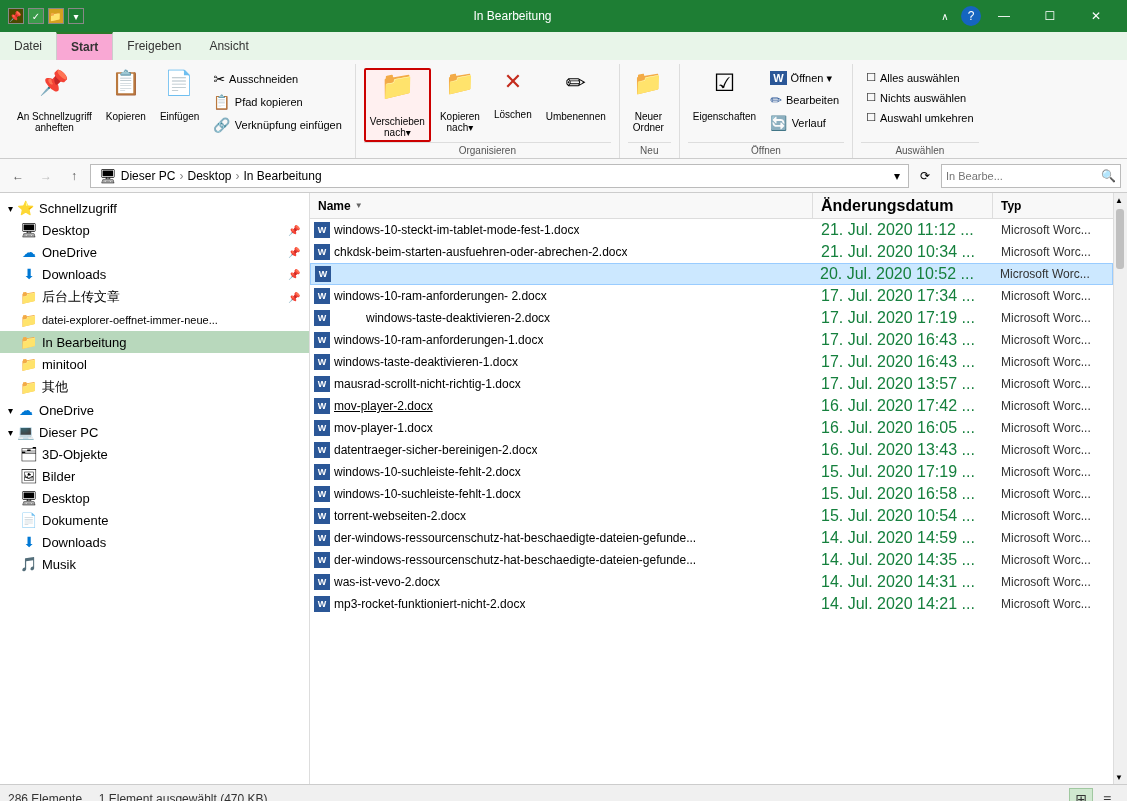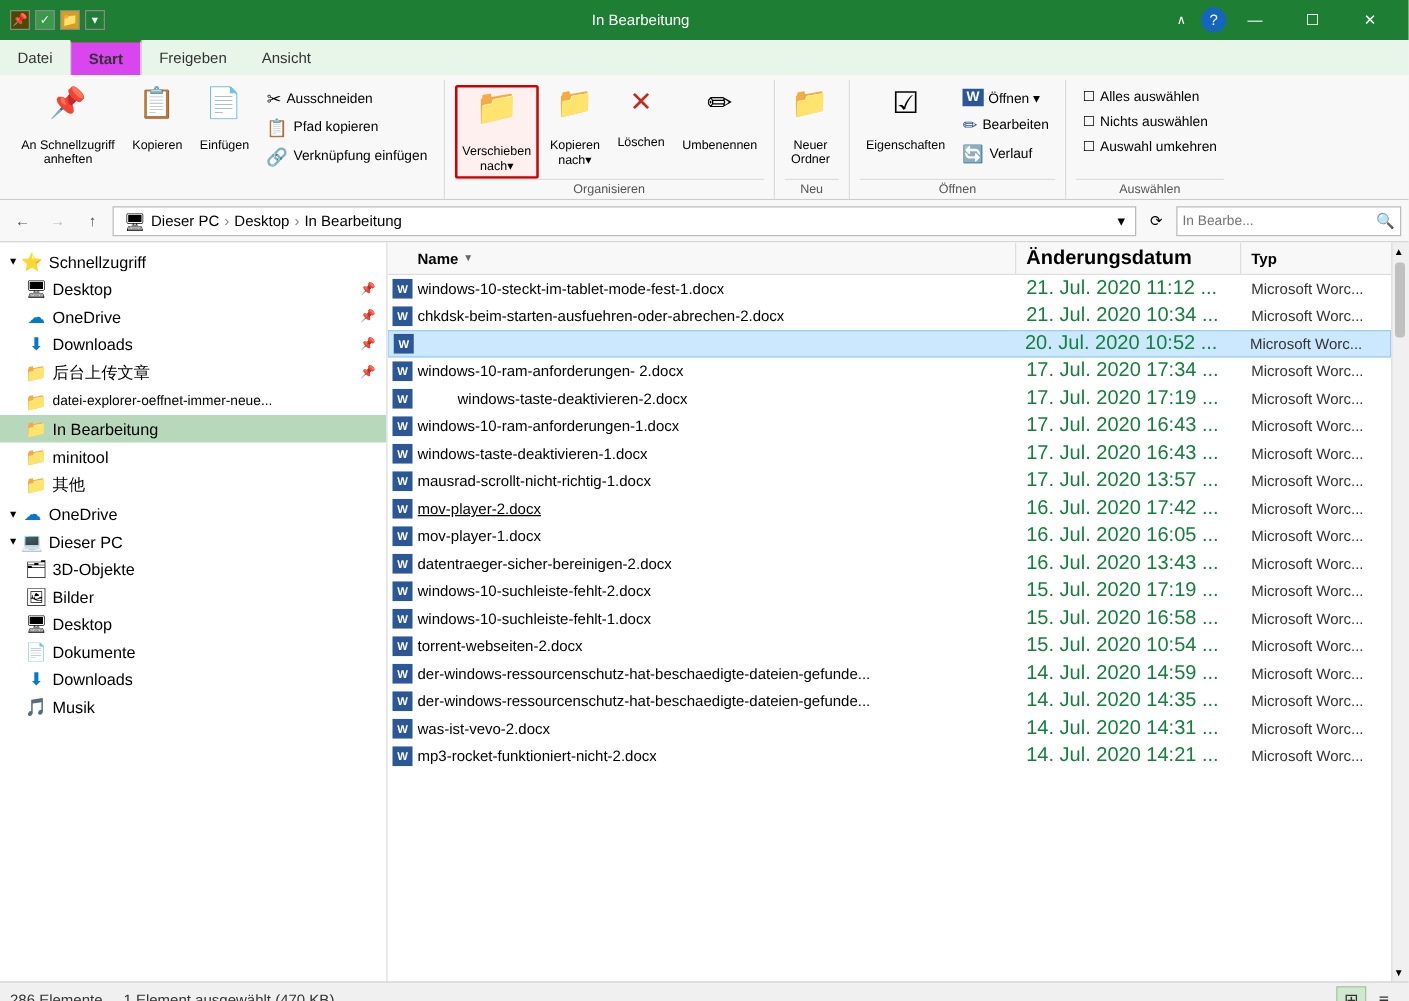--- a/index.html
+++ b/index.html
@@ -17,21 +17,21 @@
     .title-icon.down { background: transparent; border: 1px solid #888; }
     .title-text { flex: 1; text-align: center; font-size: 12px; font-weight: normal; }
     .title-controls { display: flex; gap: 0; }
     .title-ctrl { width: 46px; height: 32px; display: flex; align-items: center; justify-content: center; cursor: pointer; font-size: 12px; color: white; }
     .title-ctrl-chevron { width: 24px; height: 32px; display: flex; align-items: center; justify-content: center; color: white; font-size: 10px; }
 
     
     .ribbon { background: #f8f8f8; border-bottom: 1px solid #ccc; }
     .ribbon-tabs { display: flex; background: #e8f5e9; height: 28px; }
     .ribbon-tab { padding: 0 14px; height: 28px; display: flex; align-items: center; font-size: 12px; cursor: pointer; color: #333; }
-    .ribbon-tab.active { background: #d946ef; border-top: 2px solid #2a7a2a; font-weight: 600; border-left: 1px solid #ccc; border-right: 1px solid #ccc; }
+    .ribbon-tab.active { background: #f9a8d4; border-top: 2px solid #2a7a2a; font-weight: 600; border-left: 1px solid #ccc; border-right: 1px solid #ccc; }
     .ribbon-content { display: flex; padding: 4px 4px 0; background: #f8f8f8; min-height: 88px; gap: 0; }
     .ribbon-group { display: flex; flex-direction: column; border-right: 1px solid #ddd; padding: 4px 8px 2px; min-width: 60px; }
     .ribbon-group-items { display: flex; gap: 4px; flex: 1; align-items: flex-start; }
     .ribbon-group-label { text-align: center; font-size: 10px; color: #555; margin-top: auto; padding-top: 2px; border-top: 1px solid #ddd; }
     .ribbon-btn { display: flex; flex-direction: column; align-items: center; padding: 2px 4px; cursor: pointer; min-width: 40px; border: 1px solid transparent; border-radius: 2px; }
     .ribbon-btn-icon { font-size: 24px; line-height: 1; }
     .ribbon-btn-label { font-size: 10px; text-align: center; margin-top: 16px; }
     .ribbon-btn-small { display: flex; align-items: center; gap: 4px; padding: 2px 4px; cursor: pointer; white-space: nowrap; font-size: 11px; border: 1px solid transparent; border-radius: 2px; }
     .ribbon-btn-small-icon { font-size: 14px; }
     .ribbon-small-group { display: flex; flex-direction: column; gap: 1px; justify-content: center; }
@@ -55,21 +55,21 @@
     .sidebar-item { display: flex; align-items: center; padding: 3px 8px; cursor: pointer; gap: 4px; white-space: nowrap; overflow: hidden; }
     .sidebar-item.active { background: #b8d8bc; }
     .sidebar-icon { font-size: 14px; flex-shrink: 0; width: 18px; text-align: center; }
     .sidebar-label { font-size: 13px; overflow: hidden; text-overflow: ellipsis; }
     .sidebar-pin { color: #888; font-size: 10px; margin-left: auto; flex-shrink: 0; }
     .sidebar-indent-1 { padding-left: 20px; }
 
     
     .file-area { flex: 1; display: flex; flex-direction: column; background: white; overflow: hidden; }
     .file-header { display: flex; background: #f8f8f8; border-bottom: 1px solid #ddd; padding: 0; height: 26px; align-items: center; }
-    .file-col-name { flex: 1; padding: 0 8px; font-size: 12px; font-weight: 600; cursor: pointer; display: flex; align-items: center; gap: 4px; height: 100%; border-right: 1px solid #ddd; margin-left: 16px; }
+    .file-col-name { flex: 1; padding: 0 8px; font-size: 12px; font-weight: 600; cursor: pointer; display: flex; align-items: center; gap: 4px; height: 100%; border-right: 1px solid #ddd; }
     .file-col-date { width: 180px; padding: 0 8px; font-size: 16px; font-weight: 600; cursor: pointer; display: flex; align-items: center; gap: 4px; height: 100%; border-right: 1px solid #ddd; }
     .file-col-type { width: 120px; padding: 0 8px; font-size: 12px; font-weight: 600; height: 100%; display: flex; align-items: center; }
     .file-list { flex: 1; overflow-y: auto; }
     .file-row { display: flex; align-items: center; height: 22px; cursor: pointer; }
     .file-row.selected { background: #cce8ff; border: 1px solid #99ccff; }
     .file-cell-name { flex: 1; padding: 0 4px; font-size: 12px; display: flex; align-items: center; gap: 4px; overflow: hidden; white-space: nowrap; text-overflow: ellipsis; }
     .file-cell-date { width: 180px; padding: 0 8px; font-size: 16px; color: #15803d; white-space: nowrap; }
     .file-cell-type { width: 120px; padding: 0 8px; font-size: 12px; color: #333; overflow: hidden; text-overflow: ellipsis; white-space: nowrap; }
     .word-icon { color: #2b5797; font-size: 13px; font-weight: bold; flex-shrink: 0; display: inline-flex; align-items: center; justify-content: center; width: 16px; height: 16px; background: #2b5797; color: white; font-size: 9px; font-weight: bold; }
 

